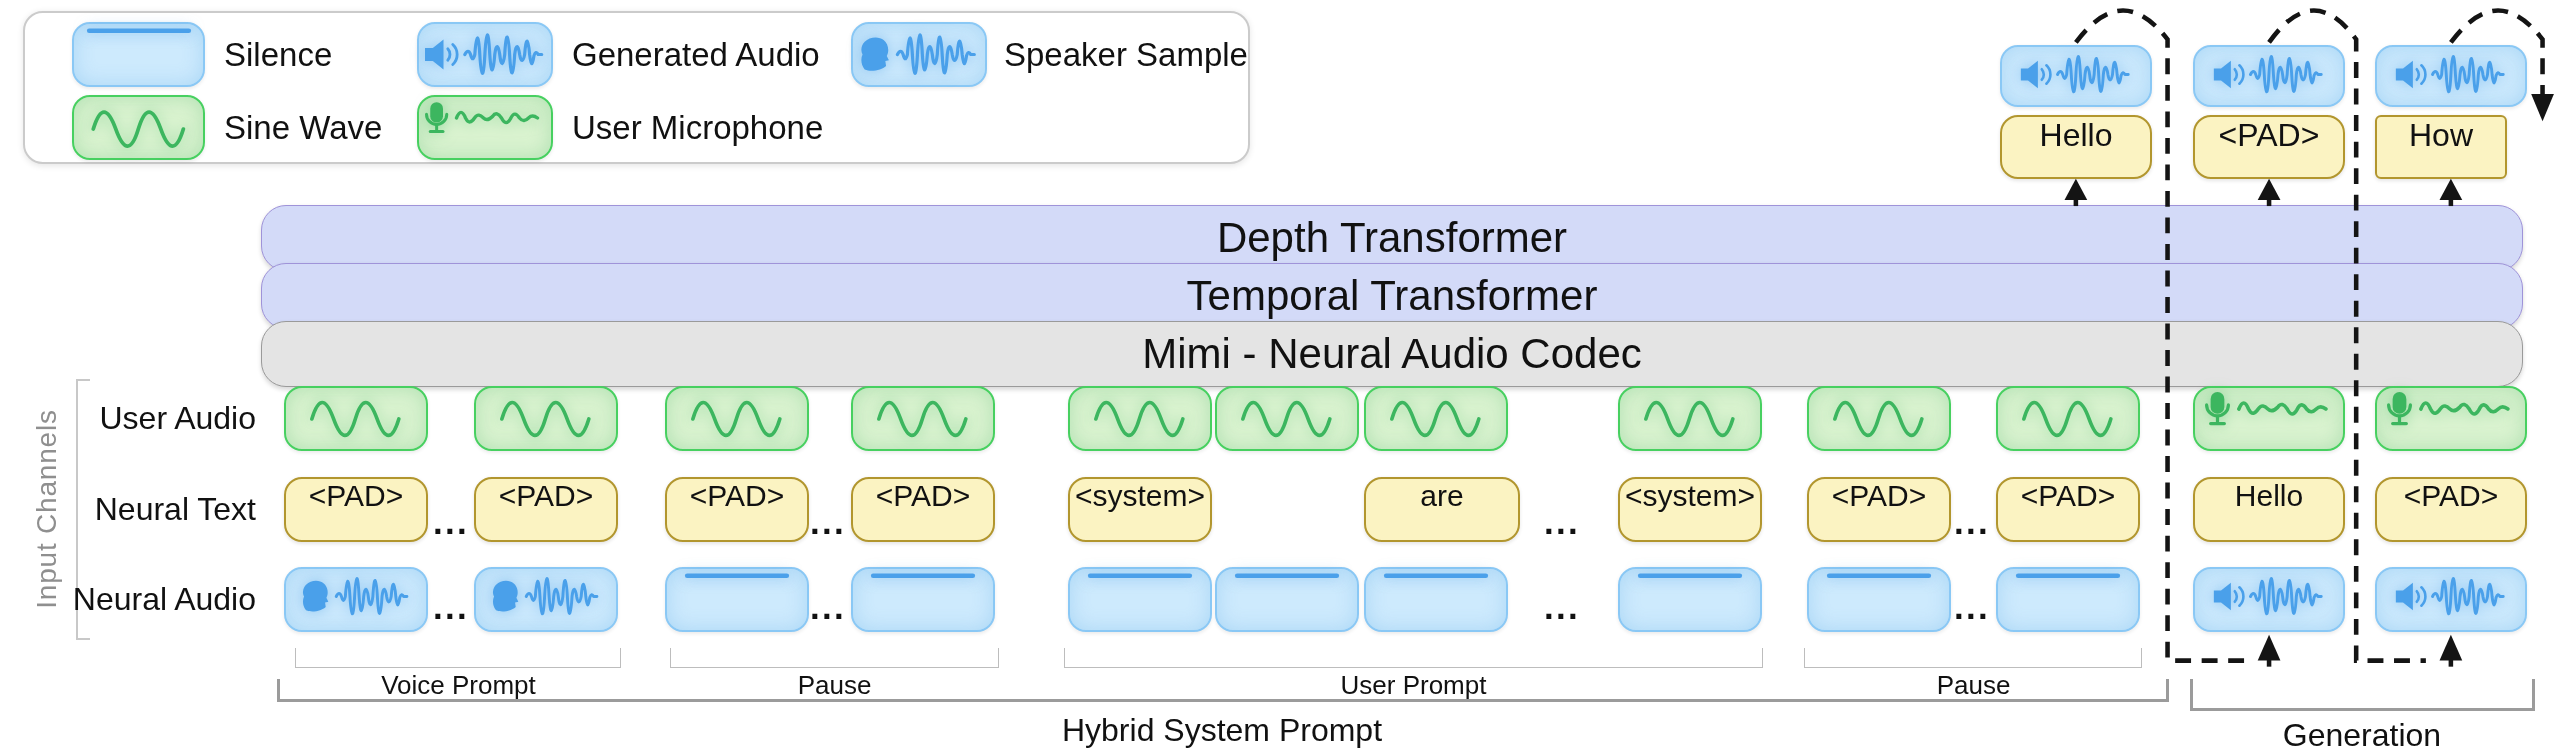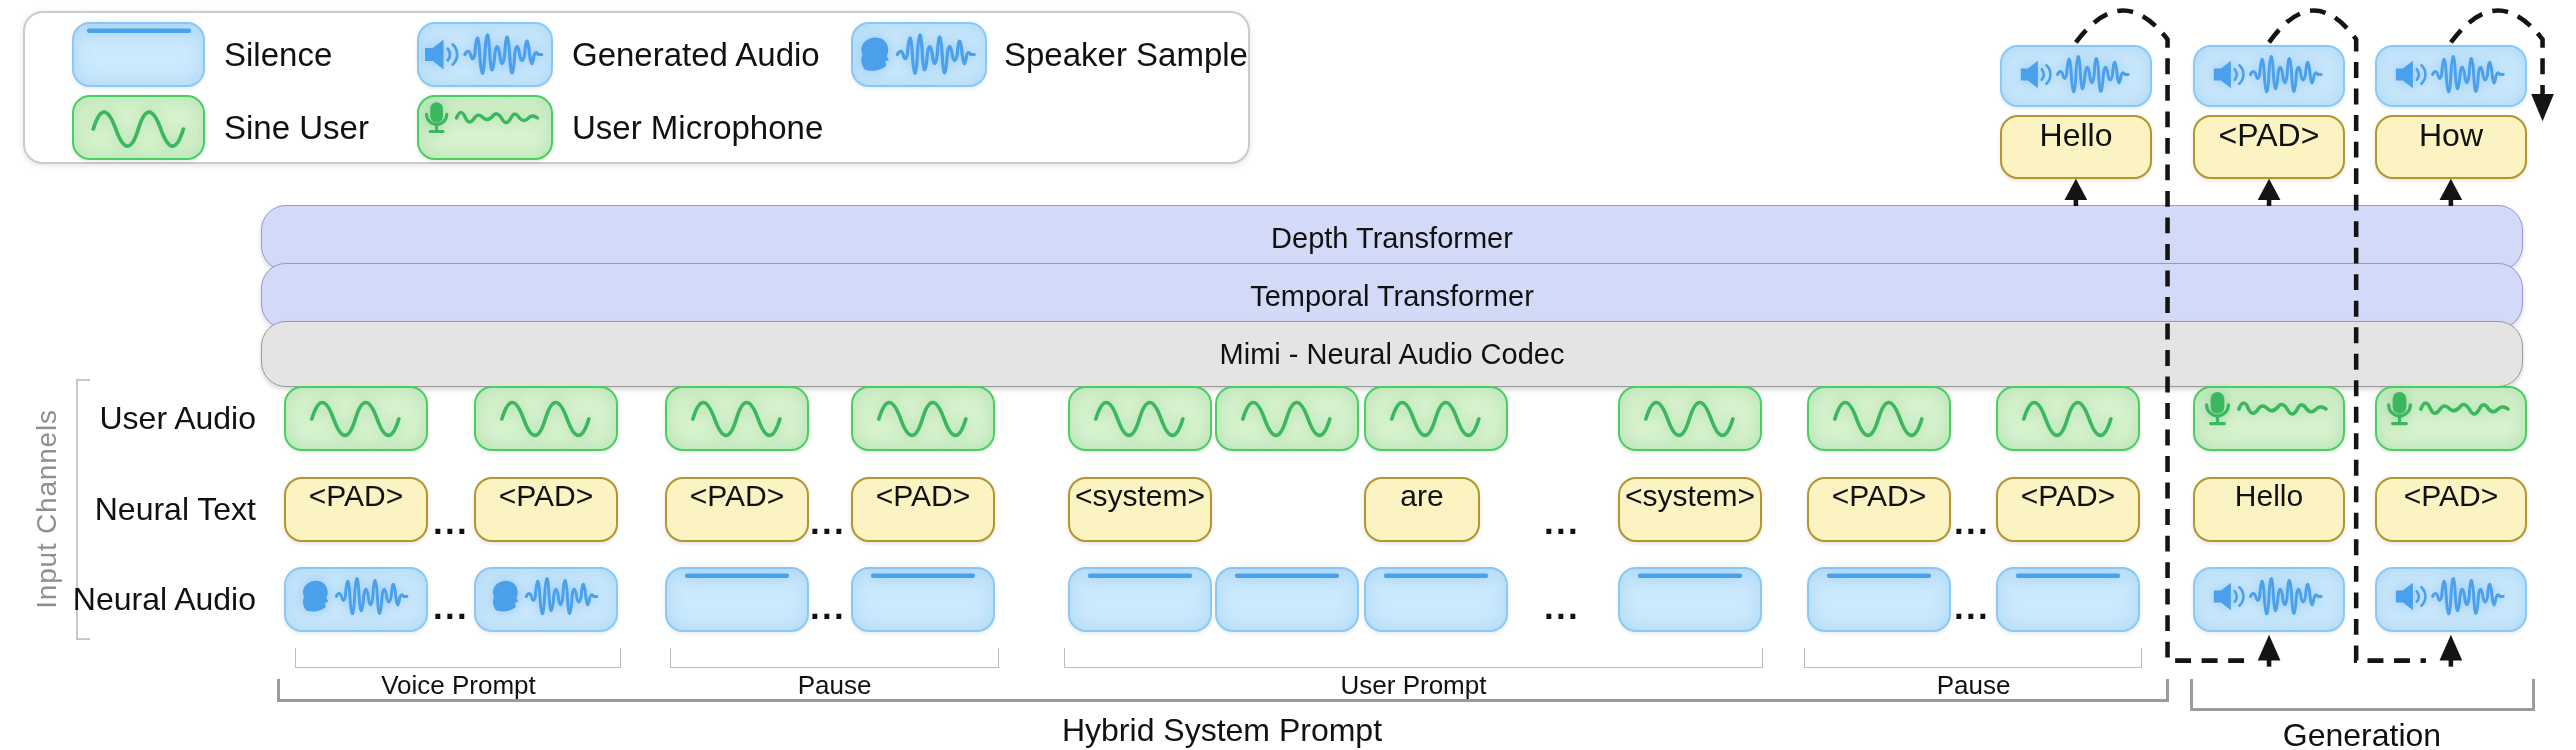--- a/index.html
+++ b/index.html
@@ -13,21 +13,21 @@
              box-shadow:inset 0 0 19.7px rgba(96,190,120,.35),0 1.5px 3.8px rgba(0,0,0,.08);}
   .tok.yellow{background:var(--agent_text_fill);border-color:var(--agent_text_border);
              box-shadow:0 1.5px 3.8px rgba(0,0,0,.10);font-size:30px;}
   .tok.blue{background:var(--agent_audio_fill);border-color:var(--agent_audio_border);
              box-shadow:inset 0 0 19.7px rgba(90,170,230,.30),0 1.5px 3.8px rgba(0,0,0,.08);}
   .tok .icon{display:block;}
   .tok.green .icon{filter:drop-shadow(0 0 6.8px rgba(80,190,110,.55));}
   .tok.blue .icon{filter:drop-shadow(0 0 6.8px rgba(80,160,230,.5));}
   
   .bar{position:absolute;left:261px;width:2262px;height:66px;border-radius:25px;
-       display:flex;align-items:center;justify-content:center;font-size:29px;
+       display:flex;align-items:center;justify-content:center;font-size:42px;
        box-sizing:border-box;box-shadow:0 2.3px 4.5px rgba(0,0,0,.15);}
   .bar.purple{background:var(--transformer_fill);border:1.9px solid var(--transformer_border);}
   .bar.gray{background:var(--codec_fill);border:1.9px solid var(--codec_border);}
   
   .legend{position:absolute;left:23px;top:11.4px;width:1223px;height:149px;background:#fff;
           border:2.3px solid #cbcbcb;border-radius:19.7px;box-shadow:0 1.5px 6px rgba(0,0,0,.10);}
   .ltok{height:65px;border-radius:18px;}
   .legend-label{position:absolute;font-size:33px;line-height:65px;white-space:nowrap;}
   
   .rowlabel{position:absolute;left:15px;width:241px;font-size:32px;text-align:right;
@@ -135,21 +135,21 @@
           <use href="#ic-wave" transform="translate(52,0)"></use>
         </svg>
     </div>
     <div class="legend-label" style="left:979px;top:9px;">Speaker Sample</div>
 
     <div class="tok green ltok" style="left:47px;top:82px;width:133px;">
       <svg class="icon" width="106" height="58" viewBox="0 0 150 85">
           <use href="#ic-sine" transform="translate(2,3)"></use>
         </svg>
     </div>
-    <div class="legend-label" style="left:199px;top:82px;">Sine User</div>
+    <div class="legend-label" style="left:199px;top:82px;">Sine Wave</div>
 
     <div class="tok green ltok" style="left:392px;top:82px;width:136px;">
       <svg class="icon" width="120" height="42" viewBox="0 0 160 48">
         <use href="#ic-mic" transform="translate(2,3)"></use>
           <use href="#ic-squiggle" transform="translate(40,2)"></use>
         </svg>
     </div>
     <div class="legend-label" style="left:547px;top:82px;">User Microphone</div>
   </div>
 
@@ -170,21 +170,21 @@
         <use href="#ic-speaker" transform="translate(0,18)"></use>
         <use href="#ic-wave" transform="translate(54,0)"></use>
       </svg>
   </div>
   <div class="tok yellow" style="left:2000px;top:115px;width:152px;height:64px;font-size:32px;">
     <span>Hello</span>
     </div>
   <div class="tok yellow" style="left:2193px;top:115px;width:152px;height:64px;font-size:32px;">
     <span>&lt;PAD&gt;</span>
     </div>
-  <div class="tok yellow" style="left:2375px;top:115px;width:152px;height:64px;font-size:32px;">
+  <div class="tok yellow" style="left:2375px;top:115px;width:132px;height:64px;font-size:32px;border-radius:6px;">
     <span>How</span>
     </div>
 
   <div class="bar purple" style="top:205px;">
     <span>Depth Transformer</span>
     </div>
   <div class="bar purple" style="top:263px;">
     <span>Temporal Transformer</span>
     </div>
   <div class="bar gray" style="top:321px;">
@@ -268,21 +268,21 @@
     </div>
   <div class="tok yellow" style="left:665px;top:477px;width:144px;">
       <span>&lt;PAD&gt;</span>
     </div>
   <div class="tok yellow" style="left:851px;top:477px;width:144px;">
       <span>&lt;PAD&gt;</span>
     </div>
   <div class="tok yellow" style="left:1068px;top:477px;width:144px;">
       <span>&lt;system&gt;</span>
     </div>
-  <div class="tok yellow" style="left:1364px;top:477px;width:116px;">
+  <div class="tok yellow" style="left:1364px;top:477px;width:156px;">
       <span>are</span>
     </div>
   <div class="tok yellow" style="left:1618px;top:477px;width:144px;">
       <span>&lt;system&gt;</span>
     </div>
   <div class="tok yellow" style="left:1807px;top:477px;width:144px;">
       <span>&lt;PAD&gt;</span>
     </div>
   <div class="tok yellow" style="left:1996px;top:477px;width:144px;">
       <span>&lt;PAD&gt;</span>

